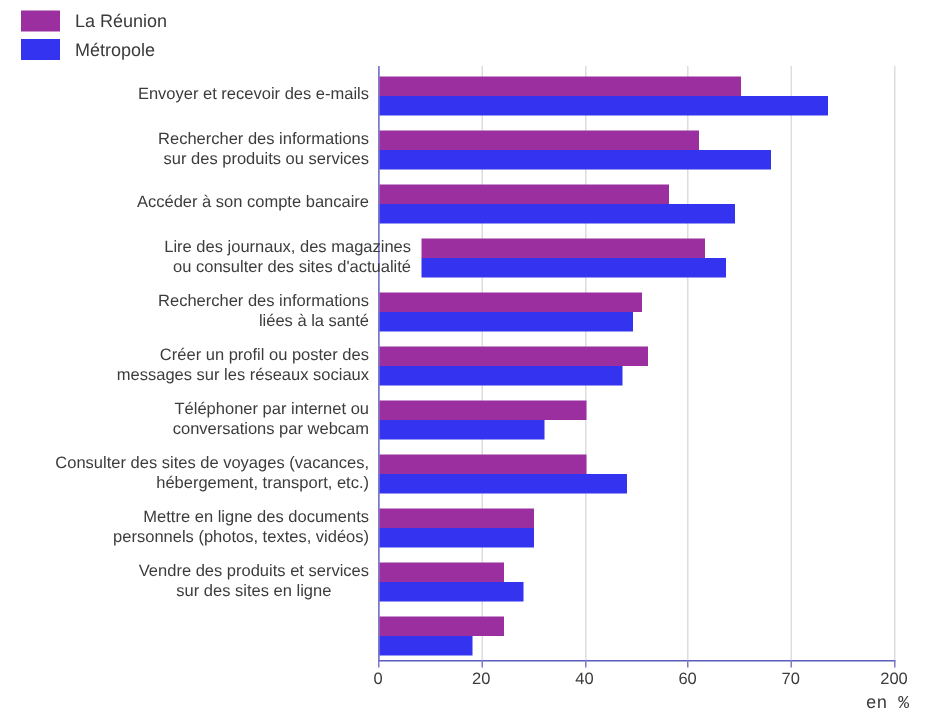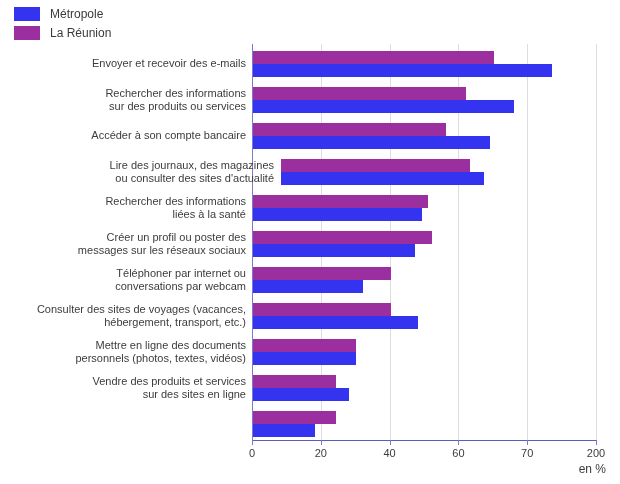--- a/index.html
+++ b/index.html
@@ -104,20 +104,21 @@
     transform: translateX(-50%);
     white-space: nowrap;
   }
 
   #unit-label {
     position: absolute;
     right: 14px;
     top: 462px;
     font-size: 12px;
     color: #3c3c3c;
+    font-family: Liberation Mono, monospace;
   }
 
   
   .cat-row {
     position: absolute;
     left: 0;
     width: 620px;
   }
   .cat-label {
     position: absolute;
@@ -135,26 +136,26 @@
     height: 13px;
   }
   .bar.reunion  { background: #9B2FA0; }
   .bar.metropole{ background: #3333F0; }
 </style>
 </head>
 <body>
 
 <div id="legend">
   <div class="legend-row">
+    <span class="legend-swatch" style="background: rgb(155, 47, 160);"></span>
+    <span class="legend-label">La Réunion</span>
+  </div>
+  <div class="legend-row">
     <span class="legend-swatch" style="background: rgb(51, 51, 240);"></span>
     <span class="legend-label">Métropole</span>
-  </div>
-  <div class="legend-row">
-    <span class="legend-swatch" style="background: rgb(155, 47, 160);"></span>
-    <span class="legend-label">La Réunion</span>
   </div>
 </div>
 
 <div id="chart">
 
   <div id="plot">
       <div class="gridline zero" style="left: 0px;"></div>
       <div class="gridline" style="left: 68.8px;"></div>
       <div class="gridline" style="left: 137.6px;"></div>
       <div class="gridline" style="left: 206.4px;"></div>
@@ -212,21 +213,21 @@
         <div class="bar reunion" style="top: 7px; width: 137.6px; background: rgb(155, 47, 160);"></div>
         <div class="bar metropole" style="top: 20px; width: 165.12px; background: rgb(51, 51, 240);"></div>
       </div>
       <div class="cat-row" style="top: 332px; height: 36px;">
         <div class="cat-label" style="top: 6.5px;">Mettre en ligne des documents
 personnels (photos, textes, vidéos)</div>
         <div class="bar reunion" style="top: 7px; width: 103.2px; background: rgb(155, 47, 160);"></div>
         <div class="bar metropole" style="top: 20px; width: 103.2px; background: rgb(51, 51, 240);"></div>
       </div>
       <div class="cat-row" style="top: 368px; height: 36px;">
-        <div class="cat-label" style="top: 6.5px;">Vendre des produits et services
+        <div class="cat-label" style="top: 6.5px; text-align: center;">Vendre des produits et services
 sur des sites en ligne</div>
         <div class="bar reunion" style="top: 7px; width: 82.56px; background: rgb(155, 47, 160);"></div>
         <div class="bar metropole" style="top: 20px; width: 96.32px; background: rgb(51, 51, 240);"></div>
       </div>
       <div class="cat-row" style="top: 404px; height: 36px;">
         <div class="bar reunion" style="top: 7px; width: 82.56px; background: rgb(155, 47, 160);"></div>
         <div class="bar metropole" style="top: 20px; width: 61.92px; background: rgb(51, 51, 240);"></div>
       </div>
     </div>
   <div id="ticks">

